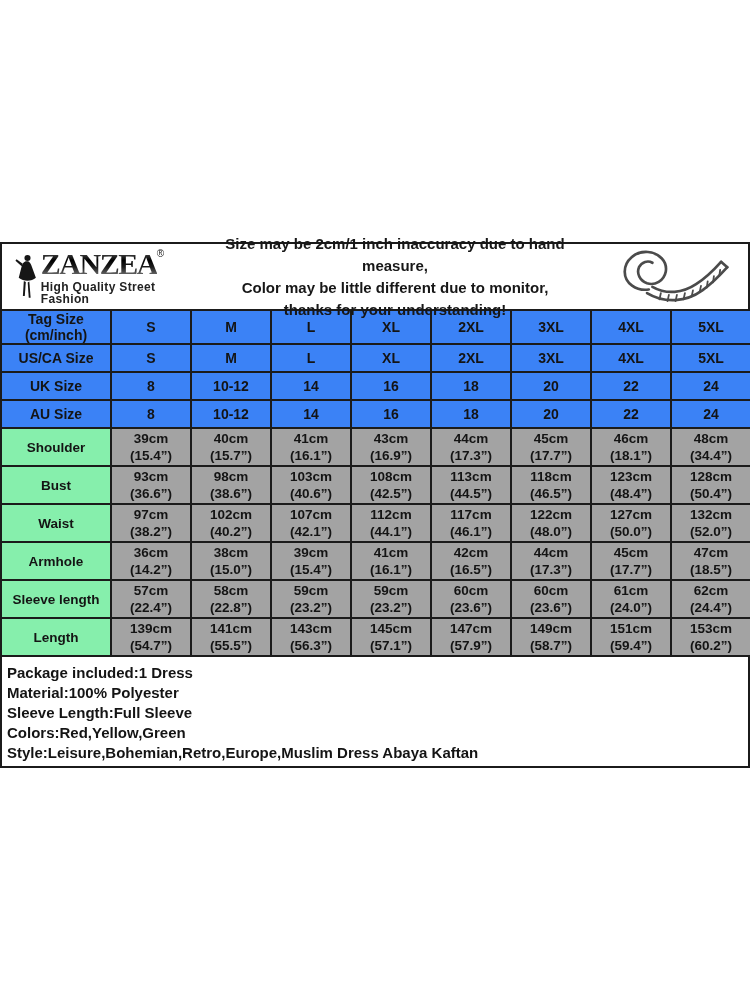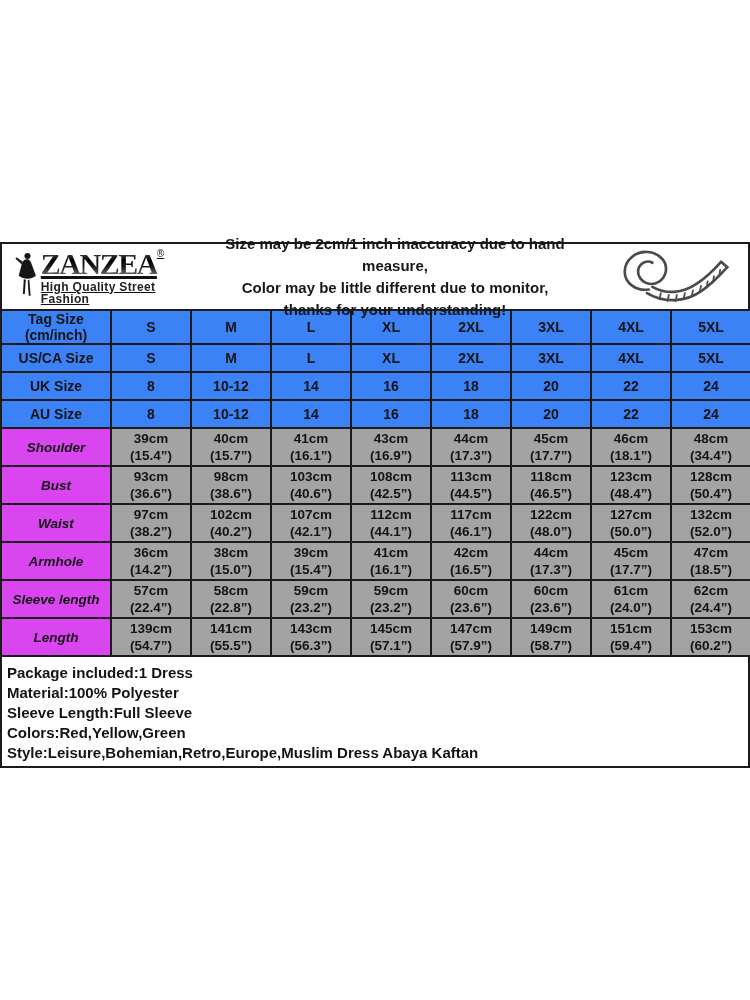--- a/index.html
+++ b/index.html
@@ -6,21 +6,21 @@
   body{
     width:750px;height:1000px;position:relative;background:#ffffff;
     font-family:"Liberation Sans","DejaVu Sans",sans-serif;color:#111;
     overflow:hidden;
   }
   .sheet{position:absolute;top:242px;left:0;width:750px;}
   .box{border:2px solid #1b1b1b;box-sizing:border-box;background:#fff;}
 
   
   .hdr{height:69px;display:flex;align-items:center;}
-  .logo{width:192px;display:flex;align-items:flex-start;gap:2px;padding-left:12px;box-sizing:border-box;text-decoration:underline;}
+  .logo{width:192px;display:flex;align-items:center;gap:2px;padding-left:12px;box-sizing:border-box;}
   .logo-text{display:flex;flex-direction:column;line-height:1;}
   .brand-row{display:flex;align-items:flex-start;}
   .brand{
     font-family:"Liberation Serif","DejaVu Serif",serif;font-weight:bold;
     font-size:30px;letter-spacing:-1.5px;
     background:linear-gradient(180deg,#6e6e6e 0%,#000 38%,#1c1c1c 60%,#8f8f8f 100%);
     -webkit-background-clip:text;background-clip:text;color:transparent;
   }
   .reg{font-size:10px;line-height:10px;margin-top:0;color:#222;}
   .tagline{font-size:12px;letter-spacing:0.35px;color:#222;margin-top:2px;font-weight:bold;}
@@ -31,21 +31,21 @@
   table.size-chart{border-collapse:collapse;table-layout:fixed;width:750px;margin-top:-2px;background:#fff;}
   table.size-chart td{
     border:2px solid #1b1b1b;text-align:center;vertical-align:middle;padding:0;
     font-weight:bold;color:#141414;
   }
   col.c-label{width:110px;} col.c-size{width:80px;}
   tr.size td{background:#3b82f6;font-size:14px;height:26px;}
   tr.size.tall td{height:31px;line-height:16px;}
   td.label-cell{background:#e6e6e6;font-size:14px;white-space:pre-line;line-height:16px;}
   tr.measure td{height:36px;font-size:13.5px;line-height:17px;background:#a3a3a3;}
-  tr.measure td.label-cell{background:#d946ef;font-style:italic;}
+  tr.measure td.label-cell{background:#86efac;}
 
   
   .ftr{margin-top:-2px;min-height:102px;padding:6px 5px 3px 5px;}
   .ftr div{font-weight:bold;font-size:15px;line-height:20px;color:#141414;}
 </style>
 </head>
 <body>
 
 <div class="sheet">
 

